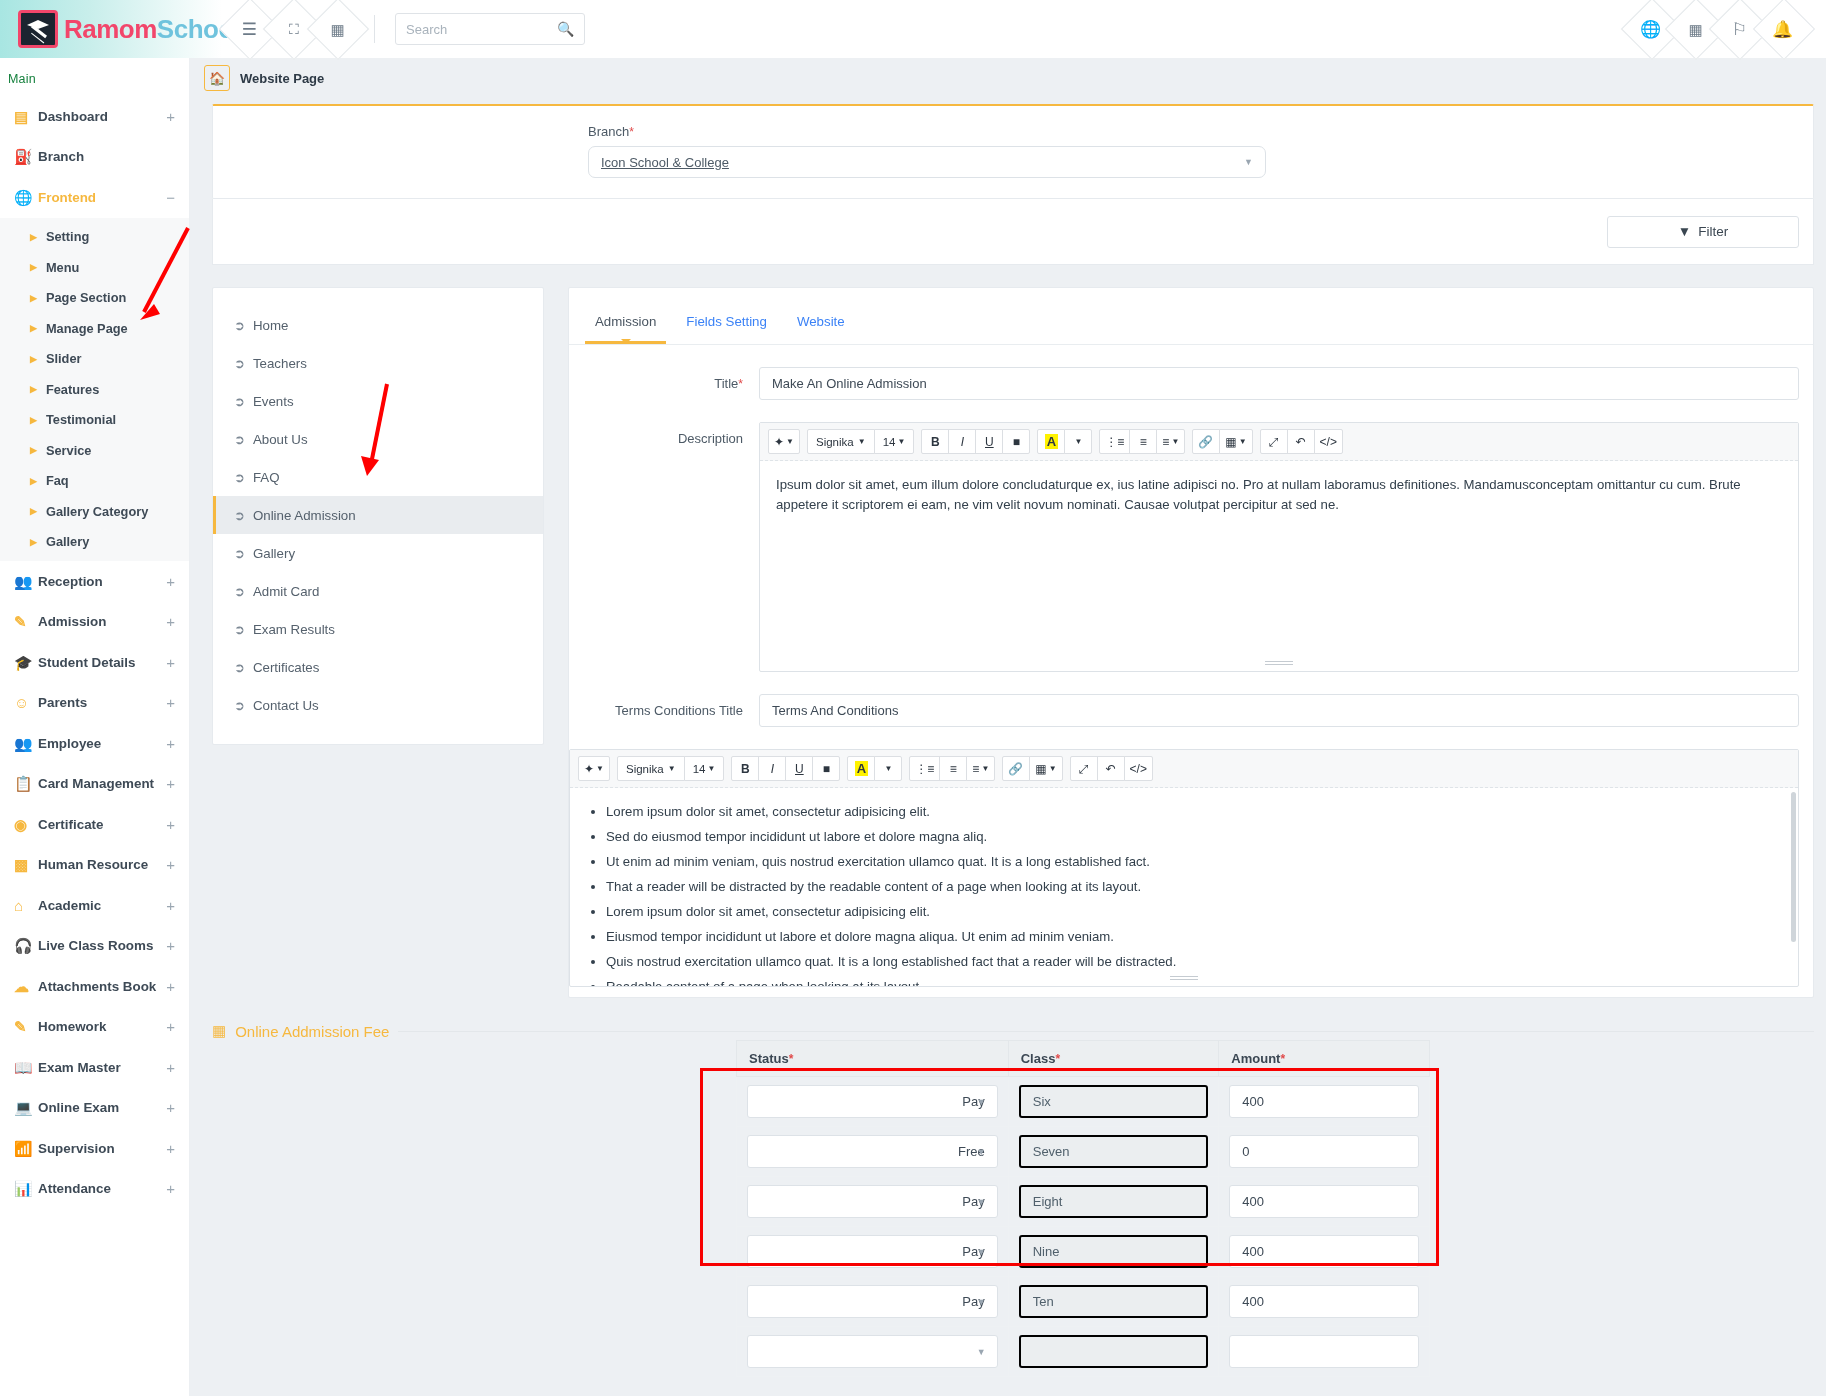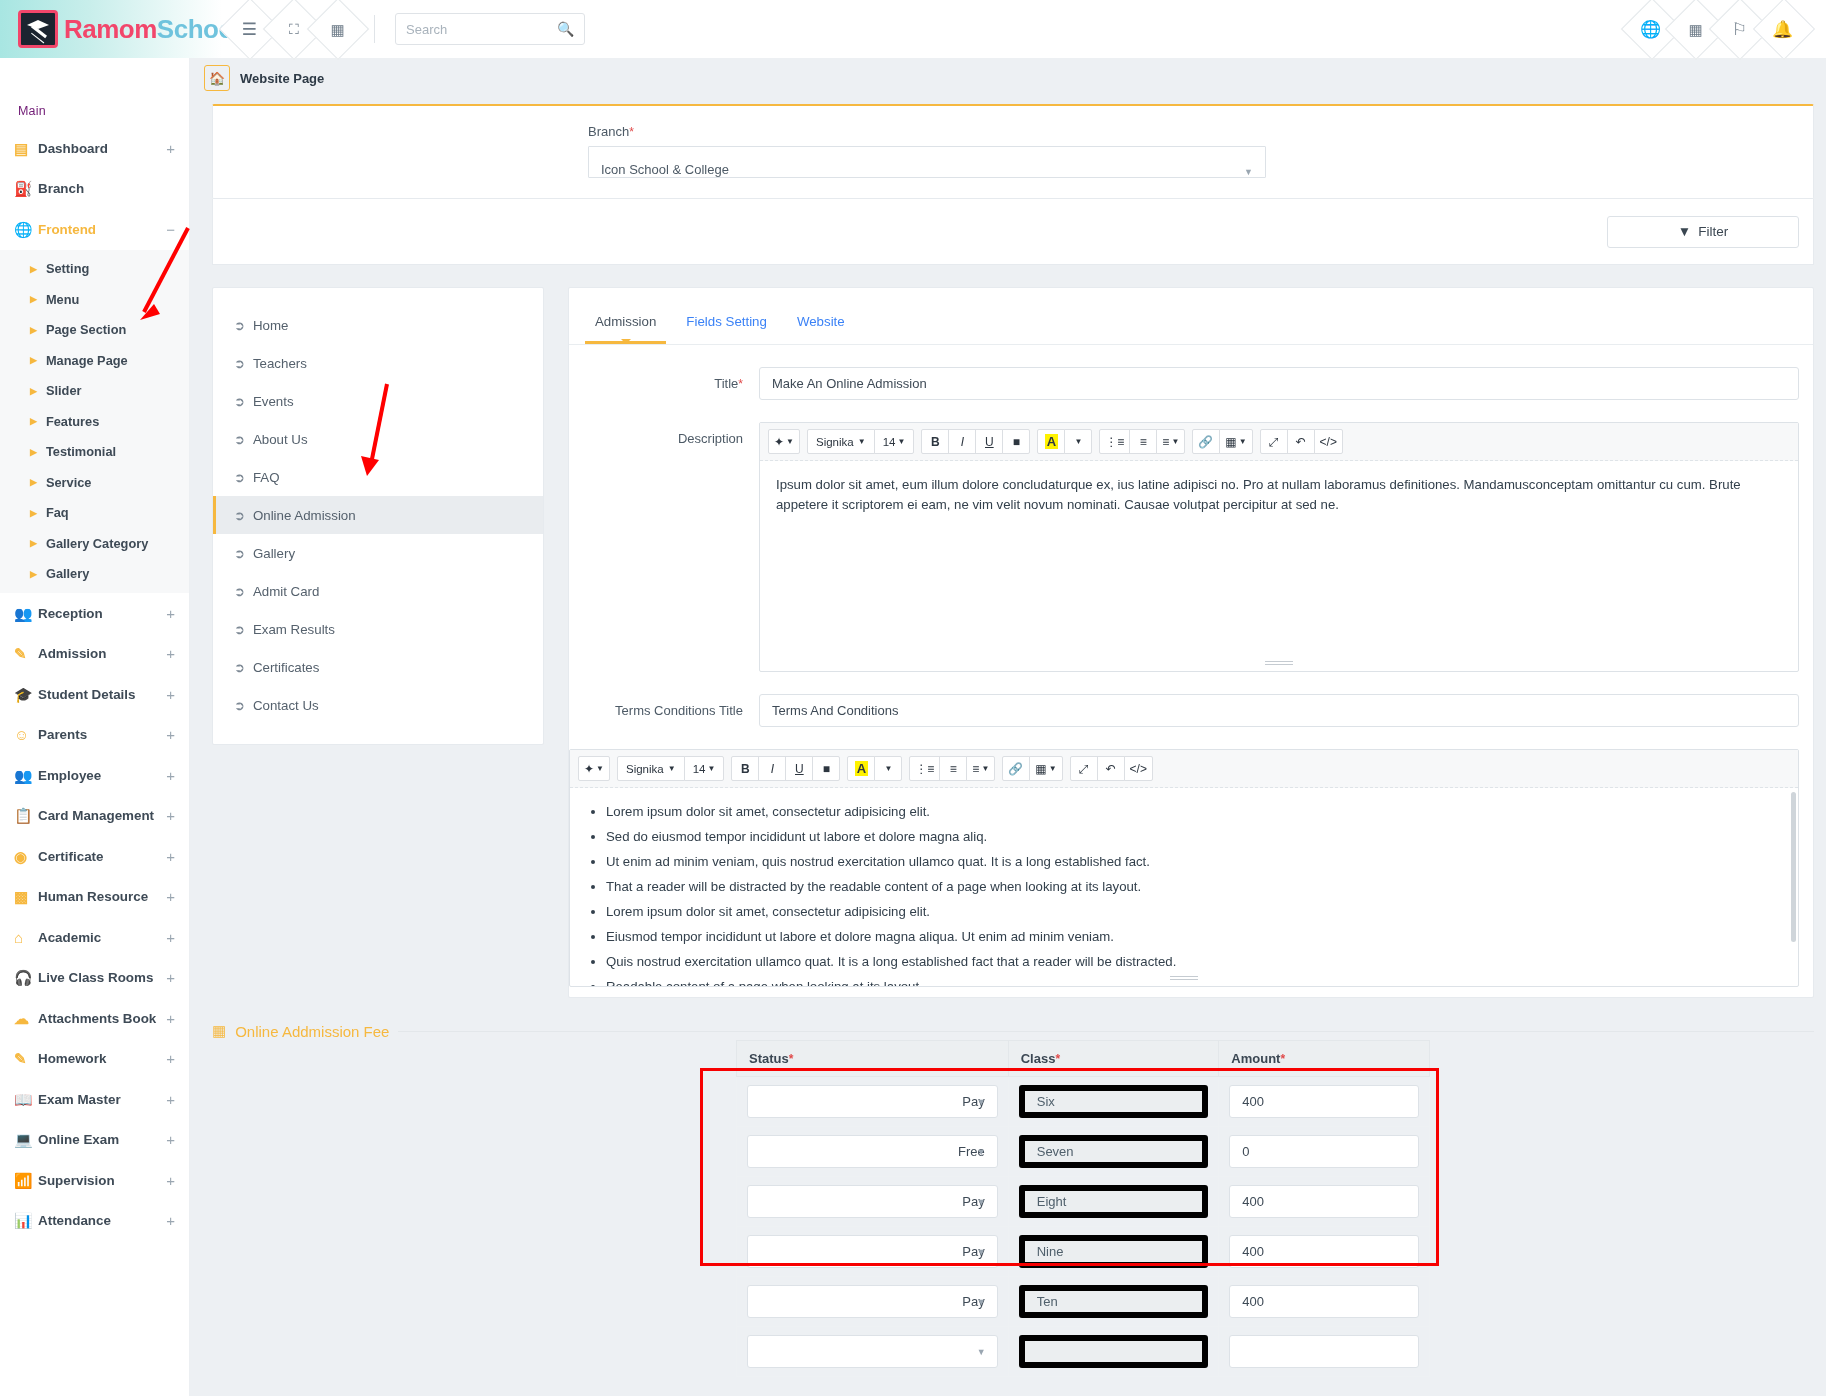--- a/index.html
+++ b/index.html
@@ -62,21 +62,21 @@
   .search-ic { position: absolute; right: 9px; color: #a9b3bc; font-size: 14px; }
 
   .topbar-right { margin-left: auto; display: flex; align-items: center; padding-right: 20px; gap: 2px; }
 
   
   .sidebar {
     position: absolute; top: 58px; left: 0; width: 190px; height: 1338px;
     background: #ffffff; overflow: hidden; border-right: 1px solid #eceff2;
   }
   .side-head {
-    font-size: 12.5px; color: #701a75; padding: 14px 0 10px 18px; letter-spacing: .2px; margin-top: 32px;
+    font-size: 12.5px; color: #15803d; padding: 14px 0 10px 8px; letter-spacing: .2px;
   }
   .side-item {
     display: flex; align-items: center; height: 40.5px; padding: 0 14px;
     font-size: 13.4px; font-weight: bold; color: #3e4a56; cursor: pointer;
   }
   .side-item .ic {
     width: 24px; font-size: 15px; color: #f6b83f; flex: none; line-height: 1;
   }
   .side-item .lbl { flex: 1; }
   .side-item .pm { color: #9aa6b1; font-size: 15px; font-weight: normal; }
@@ -104,23 +104,23 @@
   .content { position: absolute; top: 98px; left: 190px; width: 1636px; height: 1298px; overflow: hidden; }
 
   .branch-card {
     margin: 6px 12px 0 22px; background: #fff; border: 1px solid #e6eaee;
     border-top: 2px solid #f6b83f; border-radius: 2px; padding: 18px 0 20px 0;
   }
   .field-label { font-size: 13px; color: #4d5a66; margin-bottom: 7px; }
   .req { color: #e04a4a; font-size: 12px; }
   .branch-inner { padding: 0 22px; max-width: 1340px; margin-left: 353px; }
   .sel-box {
-    height: 32px; border: 1px solid #dde2e7; border-radius: 1px; background: #fff;
-    display: flex; align-items: flex-end; padding: 0 12px; font-size: 13px; color: #4d5a66;
-    position: relative; width: 678px;
+    height: 32px; border: 1px solid #dde2e7; border-radius: 7px; background: #fff;
+    display: flex; align-items: center; padding: 0 12px; font-size: 13px; color: #4d5a66;
+    position: relative; width: 678px; text-decoration: underline;
   }
   .sel-box .arr { position: absolute; right: 12px; color: #9aa6b1; font-size: 9px; }
 
   .filter-row {
     margin: 0 12px 0 22px; background: #fff; border: 1px solid #e6eaee; border-top: none;
     height: 66px; display: flex; align-items: center; justify-content: flex-end; padding-right: 14px;
   }
   .filter-btn {
     width: 192px; height: 32px; border: 1px solid #dde2e7; border-radius: 3px; background: #fff;
     display: flex; align-items: center; justify-content: center; gap: 7px;
@@ -212,21 +212,21 @@
   }
   .feetable td { padding: 8px 10px; border: 1px solid #eef1f3; }
   .cell-sel {
     height: 33px; border: 1px solid #dde2e7; border-radius: 3px; background: #fff;
     display: flex; align-items: center; padding: 0 12px; font-size: 13px; color: #3e4a56;
     position: relative;
     justify-content: flex-end;
   }
   .cell-sel .arr { position: absolute; right: 11px; color: #9aa6b1; font-size: 9px; }
   .cell-ro {
-    height: 33px; border: 6px solid #000000; border-radius: 3px; background: #ebeef0;
+    height: 33px; border: 2px solid #000000; border-radius: 3px; background: #ebeef0;
     display: flex; align-items: center; padding: 0 12px; font-size: 13px; color: #50606c;
   }
   .cell-in {
     height: 33px; border: 1px solid #dde2e7; border-radius: 3px; background: #fff;
     display: flex; align-items: center; padding: 0 12px; font-size: 13px; color: #3e4a56;
   }
   .redbox {
     position: absolute; left: 488px; top: 28px; width: 739px; height: 198px;
     border: 3px solid #f70000; pointer-events: none; z-index: 5;
   }

